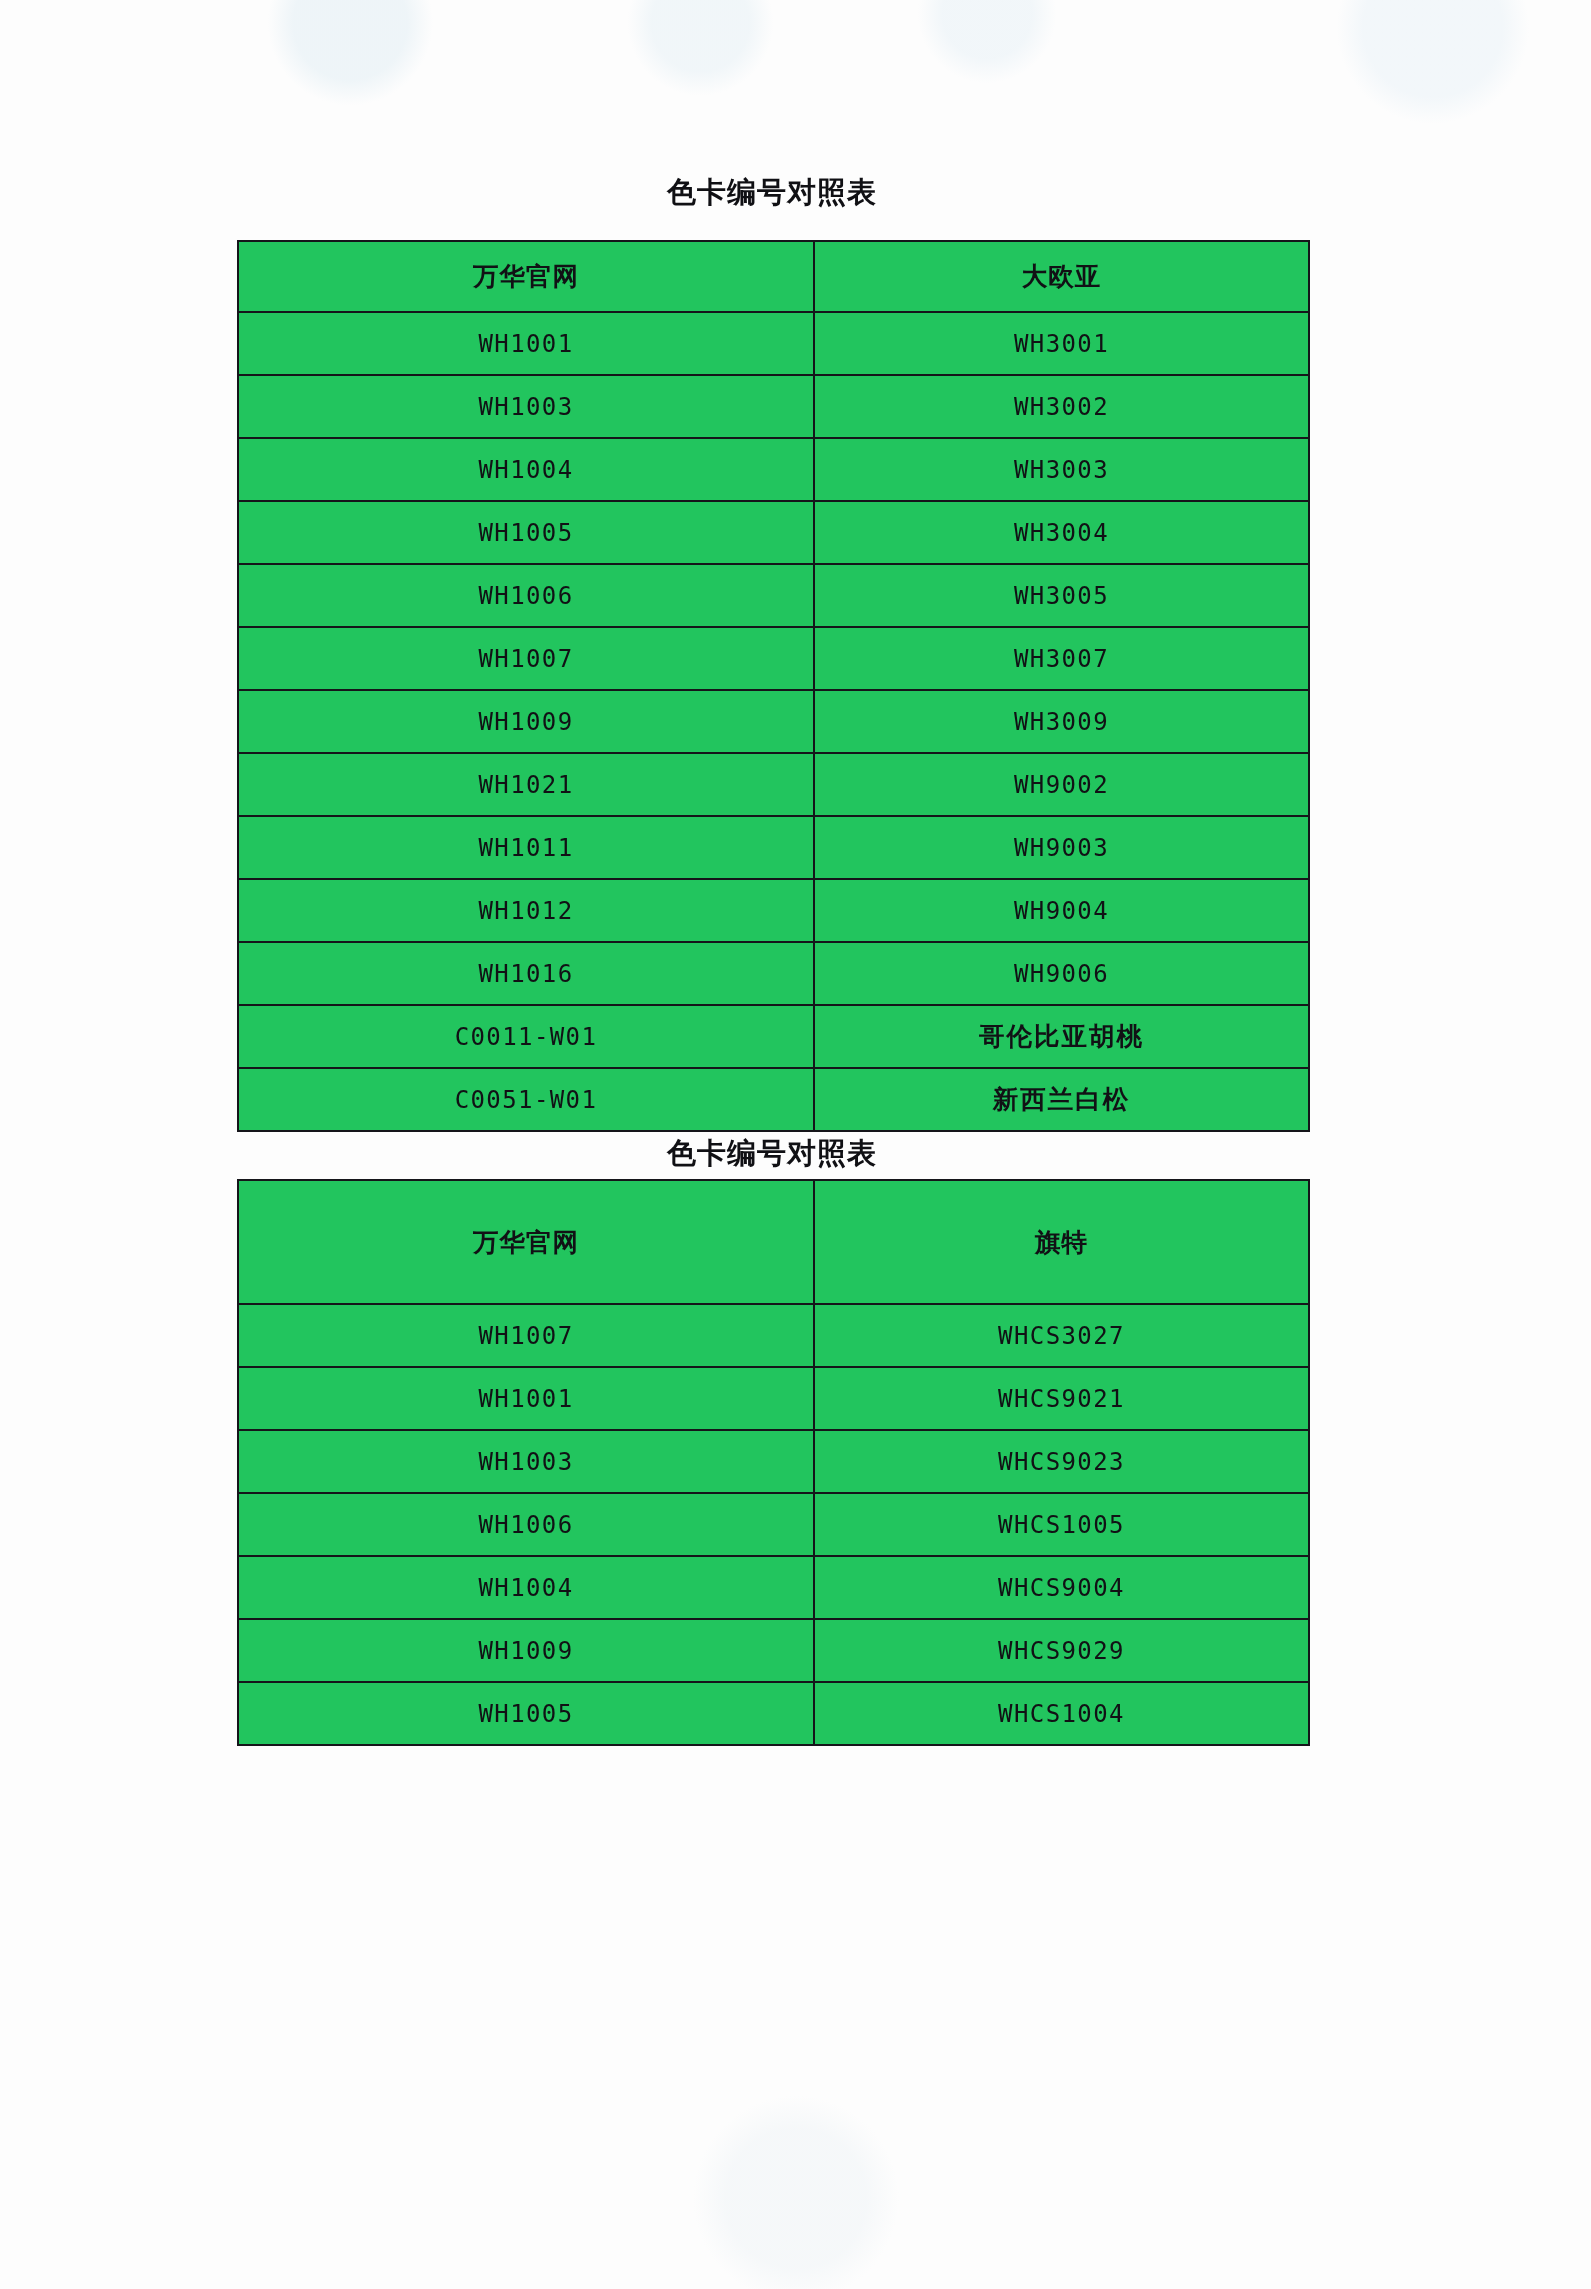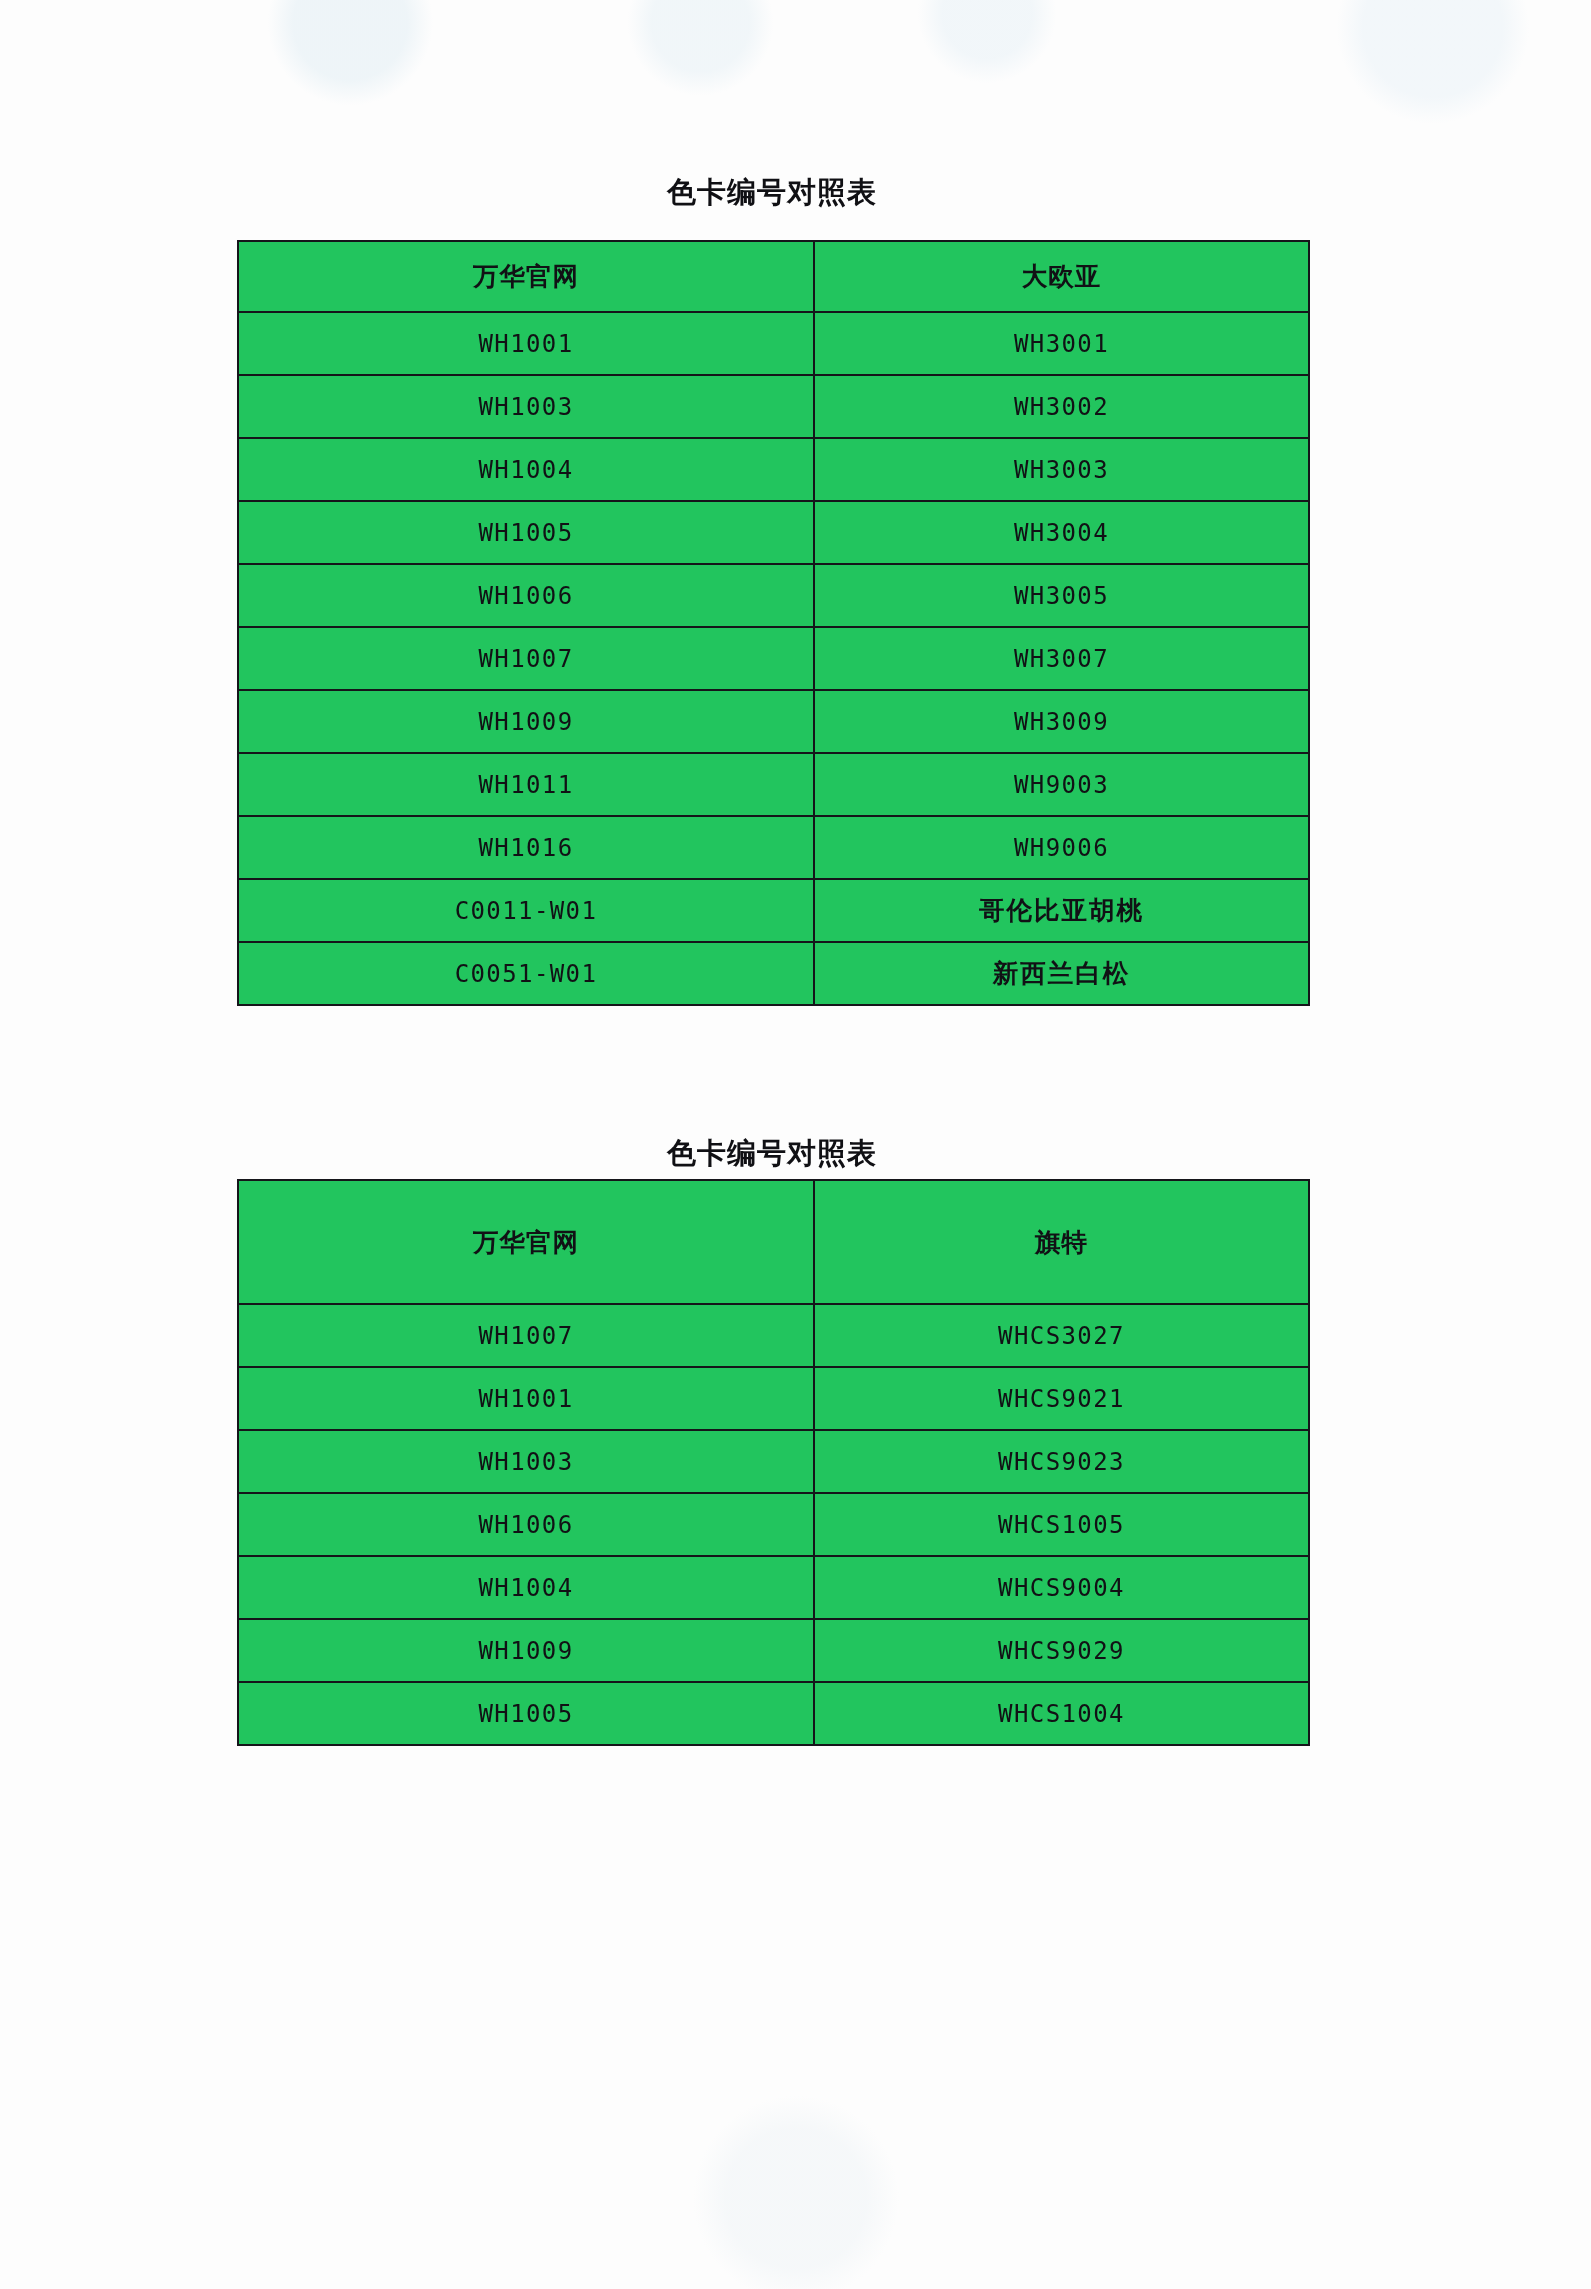--- a/index.html
+++ b/index.html
@@ -170,22 +170,30 @@
         </tr>
         <tr>
           <td>WH1007</td>
           <td>WH3007</td>
         </tr>
         <tr>
           <td>WH1009</td>
           <td>WH3009</td>
         </tr>
         <tr>
+          <td>WH1021</td>
+          <td>WH9002</td>
+        </tr>
+        <tr>
           <td>WH1011</td>
           <td>WH9003</td>
+        </tr>
+        <tr>
+          <td>WH1012</td>
+          <td>WH9004</td>
         </tr>
         <tr>
           <td>WH1016</td>
           <td>WH9006</td>
         </tr>
         <tr>
           <td>C0011-W01</td>
           <td class="cjk">哥伦比亚胡桃</td>
         </tr>
         <tr>

